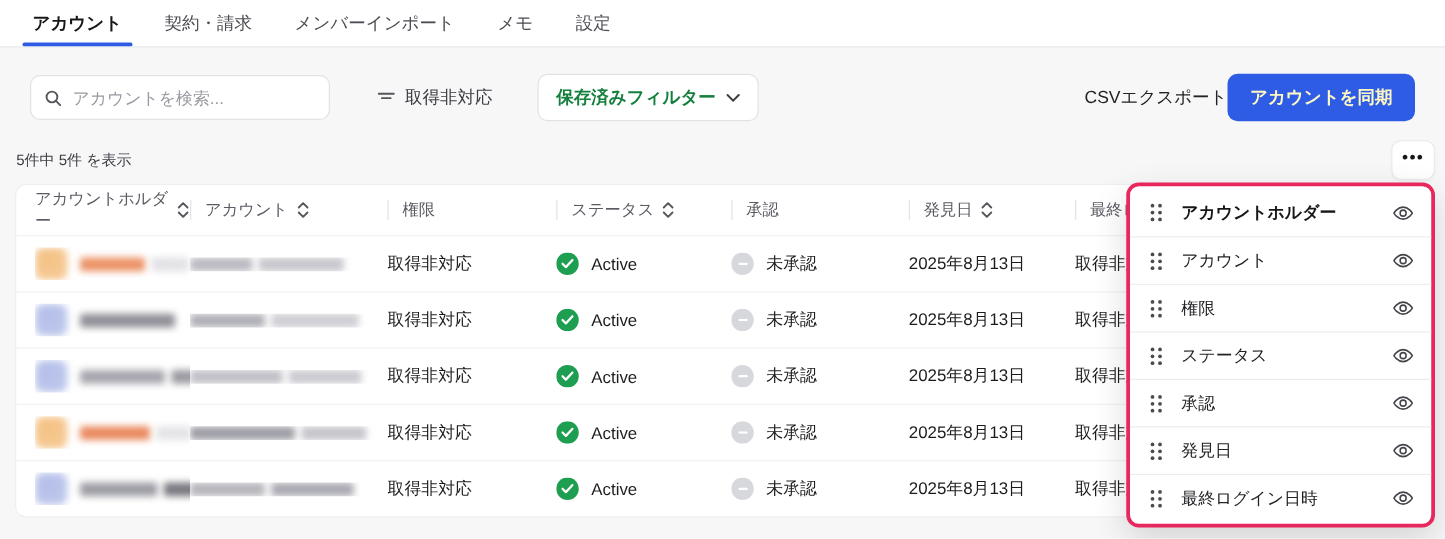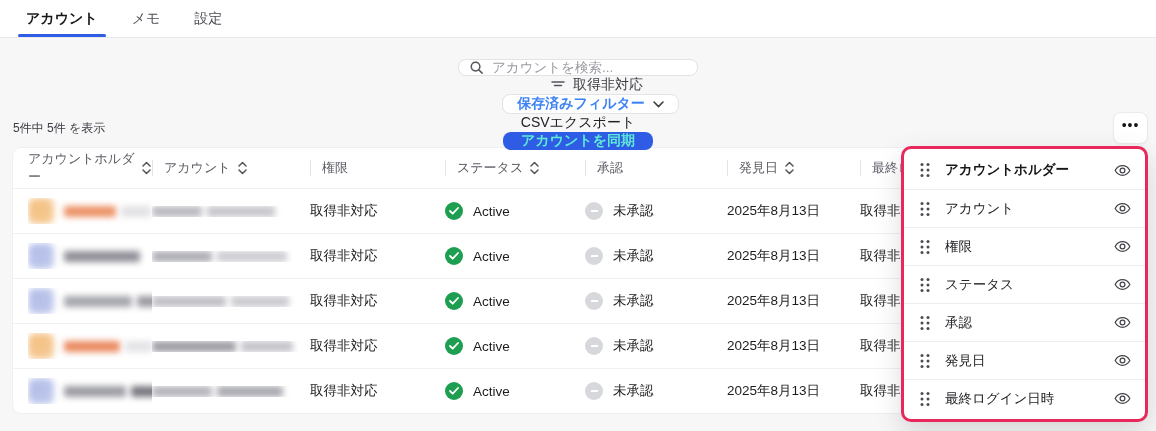--- a/index.html
+++ b/index.html
@@ -18,49 +18,49 @@
     display:flex; align-items:center; font-size:14px; color:#4b4b52;
     cursor:pointer; position:relative; padding:0 2px;
   }
   .tab.active { color:#17171a; font-weight:700; }
   .tab.active::after {
     content:""; position:absolute; left:-6px; right:-6px; bottom:0;
     height:3px; background:var(--accent); border-radius:2px;
   }
   
   .toolbar {
-    display:flex; align-items:center; padding:0 24px; margin-top:21px; height:38px;flex-direction:column;
+    display:flex; align-items:center; padding:0 24px; margin-top:21px; height:38px;
   }
   .searchbox {
     width:240px; height:36px; background:#fff; border:1px solid #e3e3e6;
     border-radius:8px; display:flex; align-items:center; padding:0 10px; gap:8px;
   }
   .searchbox input {
     border:none; outline:none; background:transparent; width:100%;
     font-size:13.5px; color:#1c1c1f; font-family:inherit;
   }
   .searchbox input::placeholder { color:#9a9aa2; }
   .filter-btn {
     display:flex; align-items:center; gap:8px; margin-left:38px;
     font-size:14px; color:#3c3c43; background:none; border:none; cursor:pointer;
     font-family:inherit;
   }
   .saved-filter-btn {
-    display:flex; align-items:center; gap:8px; margin-left:25px; height:38px;
+    display:flex; align-items:center; gap:8px; margin-left:36px; height:38px;
     background:#fff; border:1px solid #e3e3e6; border-radius:8px;
-    padding:0 14px; font-size:14px; font-weight:700; color:#3b82f6;
+    padding:0 14px; font-size:14px; font-weight:700; color:#15803d;
     cursor:pointer; font-family:inherit;
   }
   .spacer { flex:1; }
   .csv-link {
     background:none; border:none; font-size:14px; font-weight:500; color:#222226;
     cursor:pointer; font-family:inherit;
   }
   .sync-btn {
-    height:38px; padding:0 18px; background:var(--accent); color:#5eead4;
+    height:38px; padding:0 18px; background:var(--accent); color:#fef9c3;
     border:none; border-radius:8px; font-size:14px; font-weight:700;
     cursor:pointer; font-family:inherit;
   }
   
   .count-row {
     display:flex; align-items:center; justify-content:space-between;
     padding:0 8px 0 13px; margin-top:14px; height:34px;
   }
   .count-text { font-size:12px; color:#3c3c43; }
   .more-btn {
@@ -115,20 +115,26 @@
   .drag-handle, .eye-btn { background:none; border:none; cursor:pointer; padding:0;
     display:flex; align-items:center; font-family:inherit; }
   .icon { display:flex; align-items:center; }
 </style>
 </head>
 <body>
 
 <nav class="tabbar" id="tabbar">
     <div class="tab active">
       <span>アカウント</span>
+    </div>
+    <div class="tab">
+      <span>契約・請求</span>
+    </div>
+    <div class="tab">
+      <span>メンバーインポート</span>
     </div>
     <div class="tab">
       <span>メモ</span>
     </div>
     <div class="tab">
       <span>設定</span>
     </div>
   </nav>
 
 <div class="toolbar">

